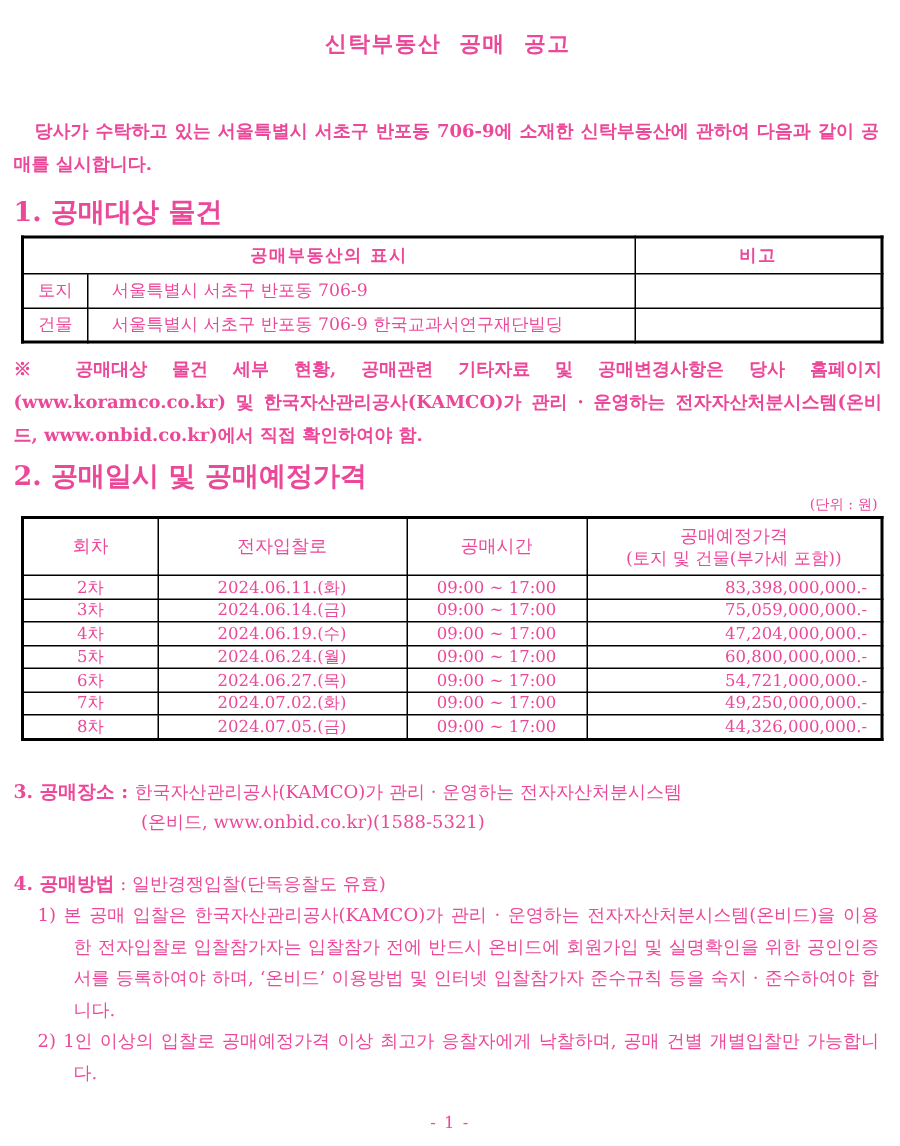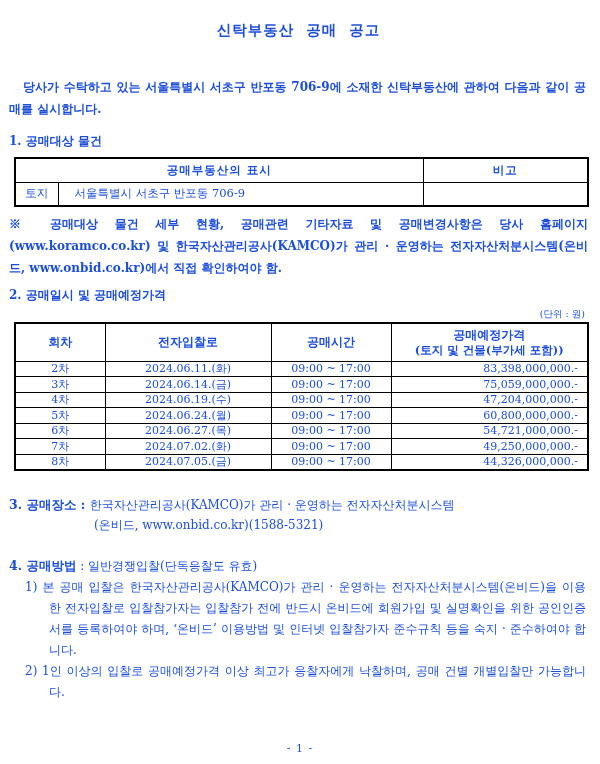--- a/index.html
+++ b/index.html
@@ -2,21 +2,21 @@
 <html><head>
 <meta charset="utf-8">
 <style>
   html, body { margin:0; padding:0; background:#ffffff; }
   .page {
     position: relative;
     width: 600px; height: 764px;
     box-sizing: border-box;
     padding: 20px 12px 0 9px;
     background: #ffffff;
-    color: #1d4ed8;
+    color: #ec4899;
     font-family: "DejaVu Serif", "Liberation Serif", serif;
     font-size: 12px;
     overflow: hidden;
   }
   .title {
     text-align: center;
     font-weight: bold;
     font-size: 14.5px;
     word-spacing: 6px;
     letter-spacing: 1px;
@@ -24,21 +24,21 @@
   }
   .intro {
     margin: 36px 2px 0 0;
     font-weight: bold;
     line-height: 22px;
     text-align: justify;
     text-indent: 14px;
   }
   .sec-heading {
     font-weight: bold;
-    font-size: 12px;
+    font-size: 18px;
     line-height: 17px;
   }
   .h1 { margin-top: 13px; }
   .h2 { margin-top: 8px; }
 
   table { border-collapse: collapse; table-layout: fixed; width: 573px; margin-left: 5px; }
   .t1 { margin-top: 7px; border: 2px solid #000; }
   .t1 th, .t1 td { border: 1px solid #000; font-size: 11.5px; overflow: hidden; white-space: nowrap; }
   .t1 th { font-weight: bold; height: 21px; text-align: center; letter-spacing: 1px; }
   .t1 td { height: 19.5px; }
@@ -49,21 +49,21 @@
     margin: 6px 0 0;
     font-weight: bold;
     line-height: 22px;
     text-align: justify;
   }
 
   .unit { margin: 4px 3px 1px 0; text-align: right; font-size: 9.5px; }
 
   .t2 { border: 2px solid #000; }
   .t2 th, .t2 td { border: 1px solid #000; text-align: center; overflow: hidden; white-space: nowrap; }
-  .t2 th { font-weight: bold; font-size: 12px; padding: 4px 14px; line-height: 15px; text-align: center; }
+  .t2 th { font-weight: normal; font-size: 12px; padding: 4px 14px; line-height: 15px; text-align: center; }
   .t2 th .l2 { font-size: 11.5px; line-height: 14px; }
   .t2 td { font-size: 11px; height: 13.5px; line-height: 13px; padding: 0.5px 0; }
   .t2 td.price { text-align: right; padding-right: 9px; }
 
   .s3 { margin-top: 24px; line-height: 20px; }
   .s3 .b, .s4 .b { font-weight: bold; font-size: 12.5px; text-align: center; }
   .s3-line2 { padding-left: 85px; }
 
   .s4 { margin-top: 20px; }
   .s4-head { line-height: 22px; }
@@ -103,20 +103,25 @@
     <tbody>
       <tr>
         <th colspan="2">공매부동산의 표시</th>
         <th>비고</th>
       </tr>
       <tr>
         <td class="label">토지</td>
         <td class="desc">서울특별시 서초구 반포동 706-9</td>
         <td></td>
       </tr>
+      <tr>
+        <td class="label">건물</td>
+        <td class="desc">서울특별시 서초구 반포동 706-9 한국교과서연구재단빌딩</td>
+        <td></td>
+      </tr>
     </tbody>
   </table>
 
   <p class="note">※ 공매대상 물건 세부 현황, 공매관련 기타자료 및 공매변경사항은 당사 홈페이지(www.koramco.co.kr) 및 한국자산관리공사(KAMCO)가 관리 · 운영하는 전자자산처분시스템(온비드, www.onbid.co.kr)에서 직접 확인하여야 함.</p>
 
   <div class="sec-heading h2">2. 공매일시 및 공매예정가격</div>
 
   <div class="unit">(단위 : 원)</div>
 
   <table class="t2">

